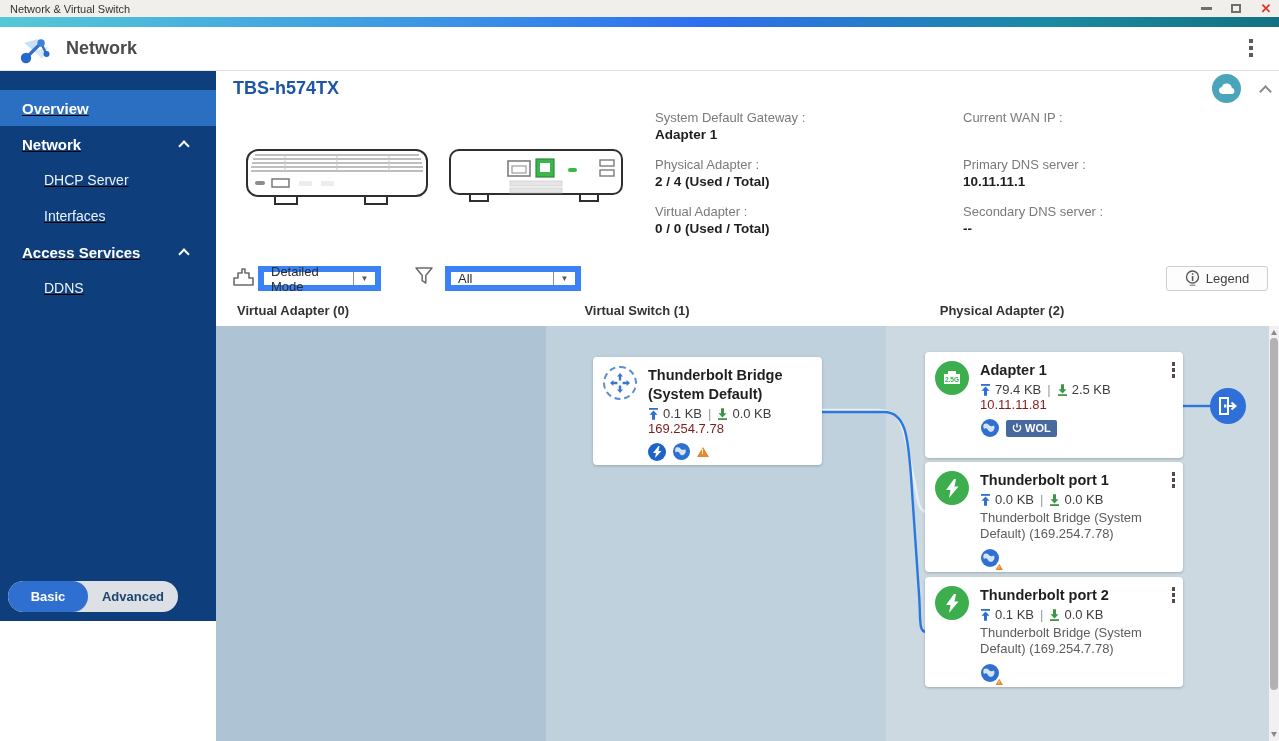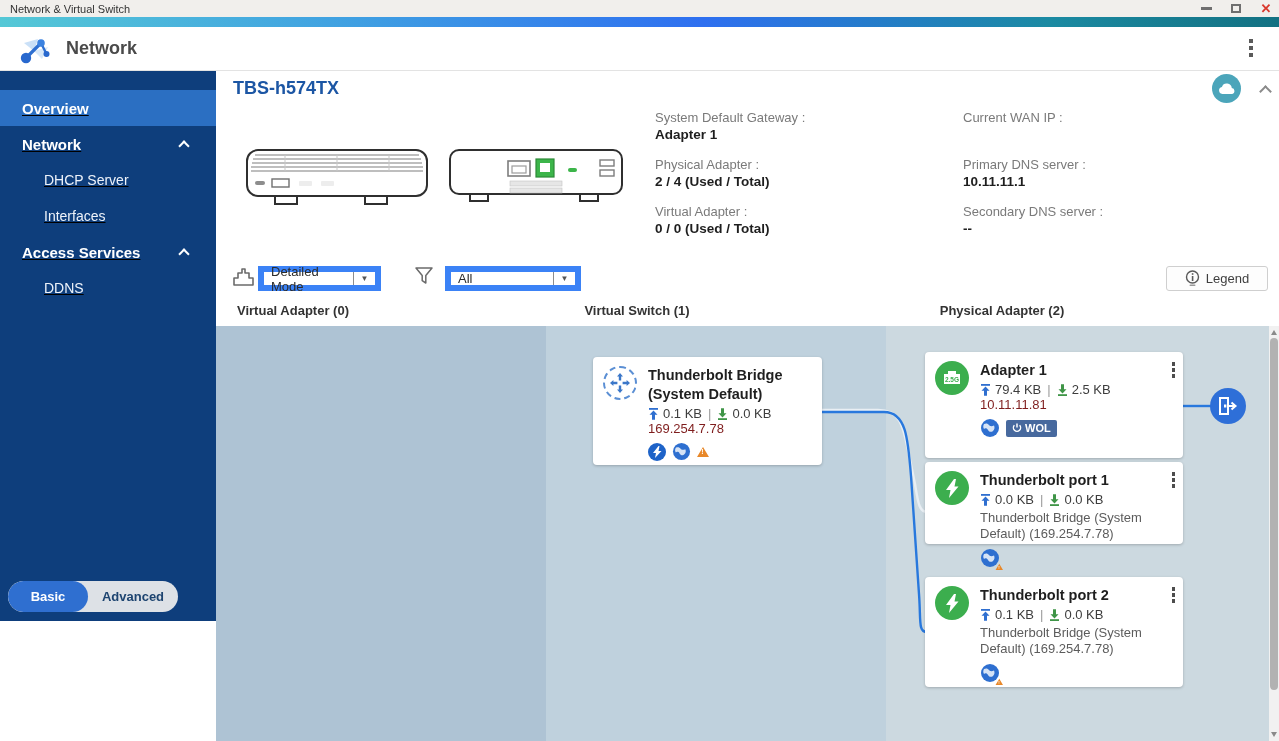--- a/index.html
+++ b/index.html
@@ -383,21 +383,21 @@
                 <path d="M5 .5v4" stroke="#fff" stroke-width="1.5" fill="none"></path>
                 <path d="M7.6 2.3a3.6 3.6 0 1 1-5.2 0" stroke="#fff" stroke-width="1.4" fill="none"></path>
               </svg>
               <span>WOL</span>
             </span>
           </div>
         </div>
       </div>
     </div>
 
-    <div class="node-card" style="left:709px;top:136px;width:258px;height:82px">
+    <div class="node-card" style="left:709px;top:136px;width:258px;height:110px">
       <div class="card-menu">
           <i></i>
           <i></i>
           <i></i>
         </div>
       <div class="card-head">
         <div class="card-icon circle-icon green">
           <svg width="13" height="19" viewBox="0 0 13 19">
               <path d="M8 0L0 11h4.5L3 19l9.5-11.5H8.5L10 0z" fill="#fff"></path>
             </svg>

